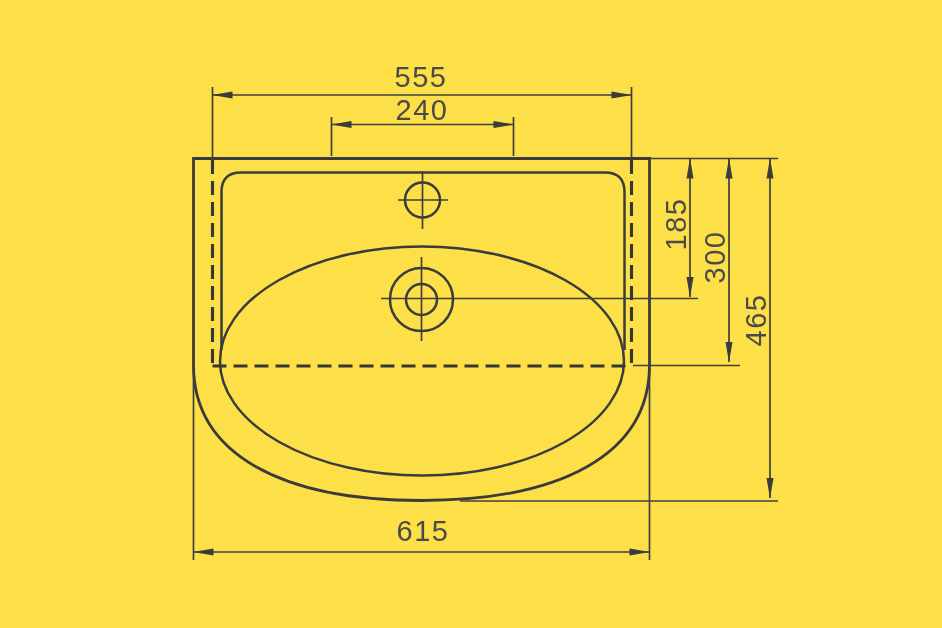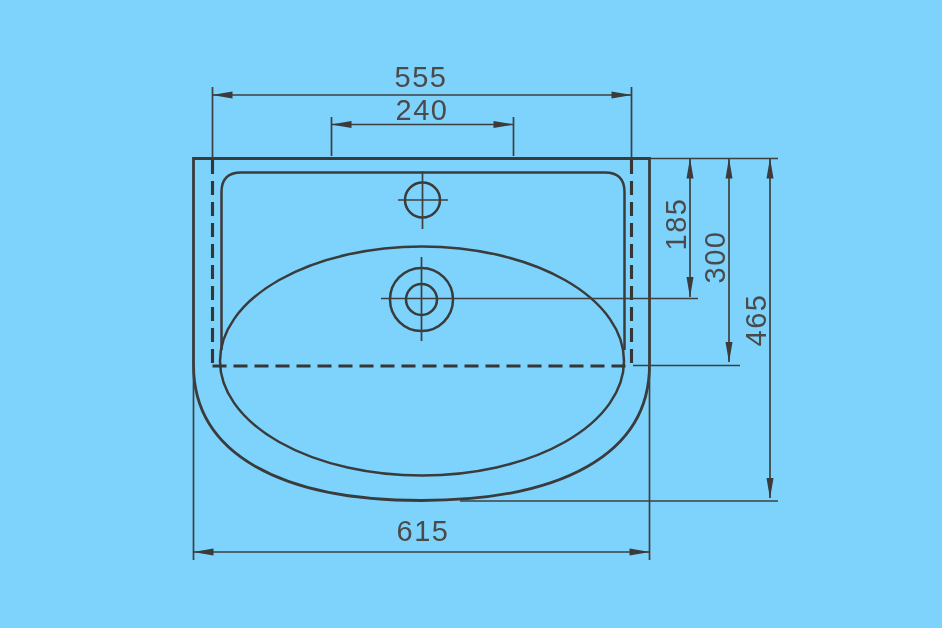--- a/index.html
+++ b/index.html
@@ -5,21 +5,21 @@
   html, body {
     margin: 0;
     padding: 0;
     background: #fdfdfd;
     font-family: "Liberation Sans", sans-serif;
   }
   .page {
     position: relative;
     width: 942px;
     height: 628px;
-    background: #7dd3fc;
+    background: #fde047;
     overflow: hidden;
   }
   svg { display: block; }
 
   
   .ol   { fill: none; stroke: #3b3b3b; stroke-width: 2.8; }   
   .ol2  { fill: none; stroke: #3b3b3b; stroke-width: 2.5; }   
   .dsh  { fill: none; stroke: #363636; stroke-width: 3.1; stroke-dasharray: 14 7; } 
   .thin { fill: none; stroke: #3f3f3f; stroke-width: 1.7; }   
   .lbl  {

